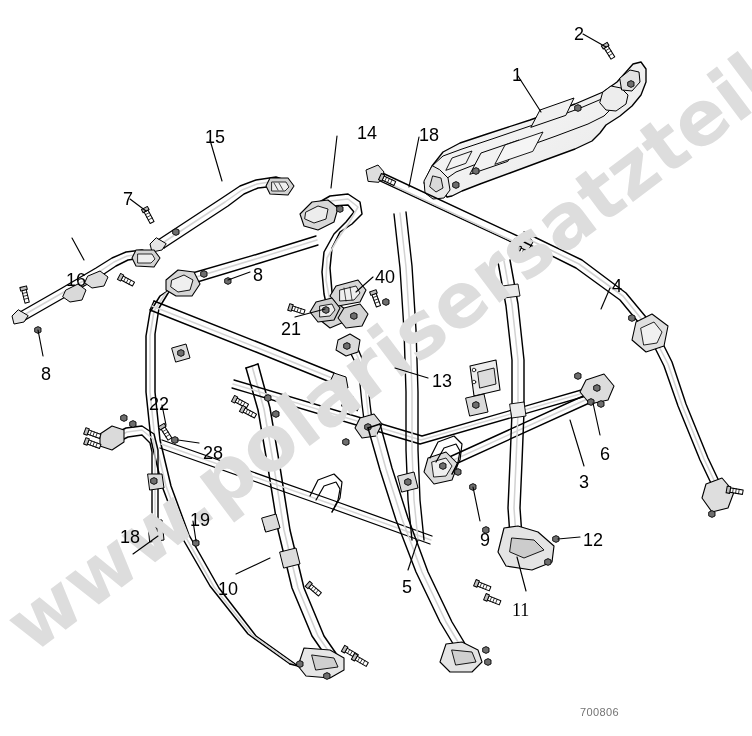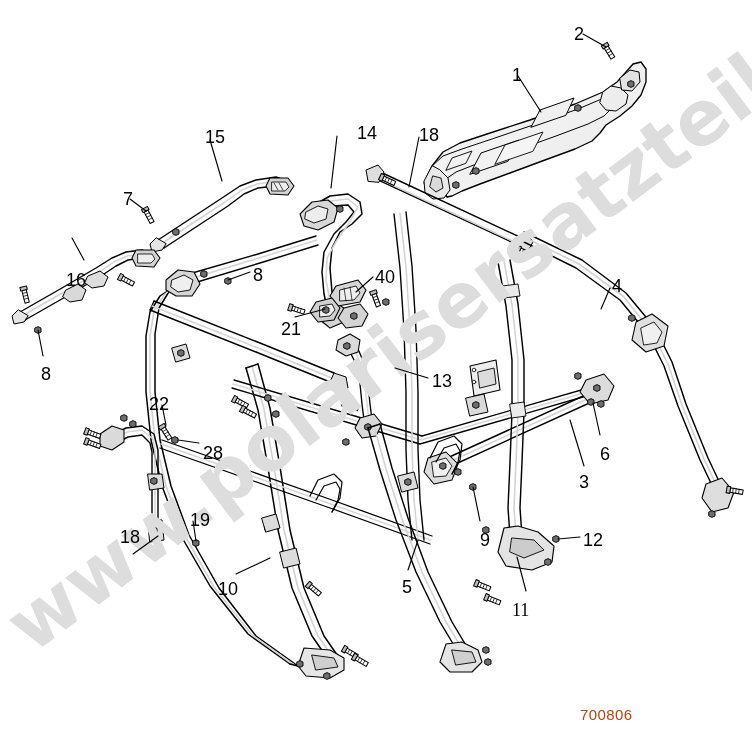--- a/index.html
+++ b/index.html
@@ -50,22 +50,22 @@
     font-family: "Liberation Sans", sans-serif;
     font-size: 16px;
     color: #1a1a1a;
     white-space: nowrap;
   }
   #partnumber {
     position: absolute;
     left: 580px;
     top: 706px;
     font-family: "Liberation Sans", sans-serif;
-    font-size: 15px;
-    color: #c2410c;
+    font-size: 11px;
+    color: #737373;
     letter-spacing: 0.4px;
     white-space: nowrap;
   }
 </style>
 </head>
 <body>
 
 <div id="page">
 
   <svg id="art" viewBox="0 0 752 736">

